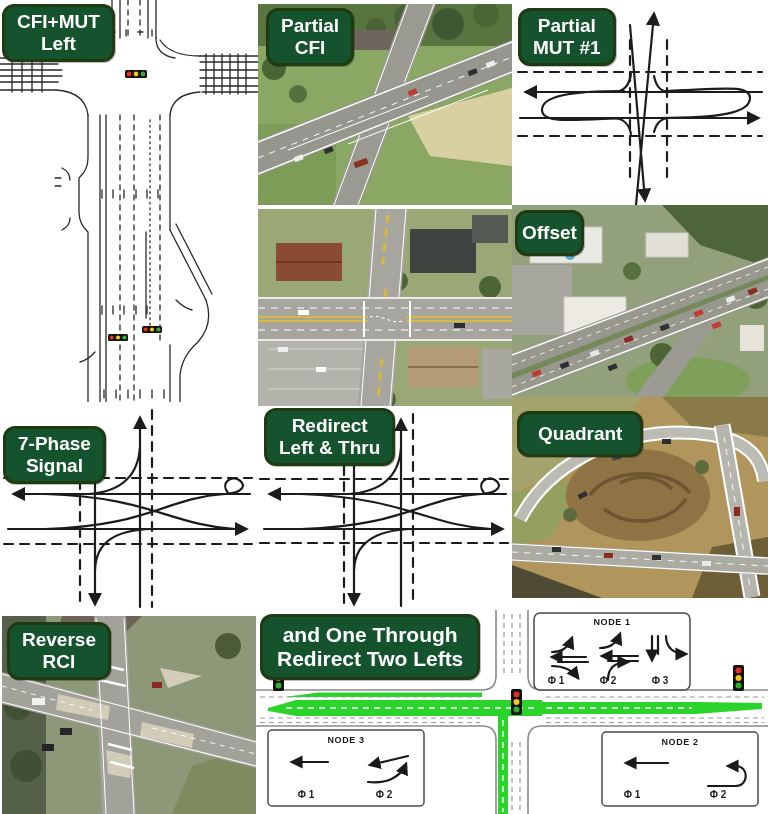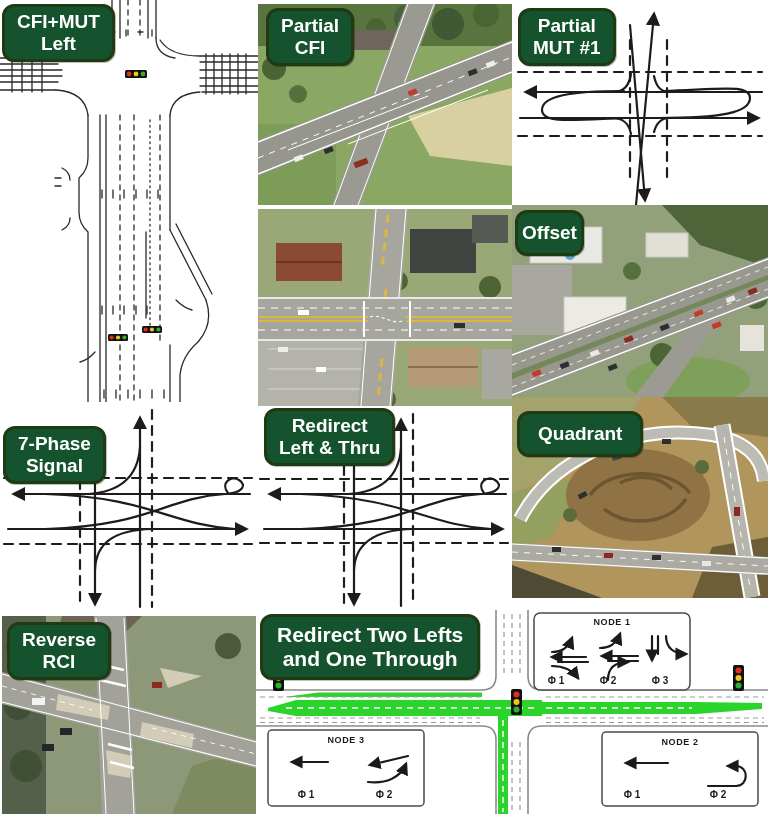--- a/index.html
+++ b/index.html
@@ -359,22 +359,22 @@
       <path d="M106 128 l24 6 M108 146 l24 6" stroke="#fff" stroke-width="2.5"></path>
       <rect x="30" y="82" width="13" height="7" fill="#f2f2f0"></rect>
       <rect x="58" y="112" width="12" height="7" fill="#26262a"></rect>
       <rect x="150" y="66" width="10" height="6" fill="#8a2a20"></rect>
       <rect x="40" y="128" width="12" height="7" fill="#26262a"></rect>
     </svg>
   </div>
 
   <div class="panel" style="left:256px;top:610px;width:512px;height:204px;">
     <div class="badge big" style="left:4px;top:4px;">
+      <span class="bl">and One Through</span>
       <span class="bl">Redirect Two Lefts</span>
-      <span class="bl">and One Through</span>
     </div>
     <svg width="512" height="204" viewBox="0 0 512 204">
       <defs>
         <marker id="a10" viewBox="0 0 10 10" refX="8" refY="5" markerWidth="6" markerHeight="6" orient="auto-start-reverse">
           <path d="M0 0 L10 5 L0 10 z" fill="#1a1a1a"></path>
         </marker>
       </defs>
 
       <g>
         <polygon points="28,87 62,82.5 226,82.5 226,87" fill="#2bd42b"></polygon>

